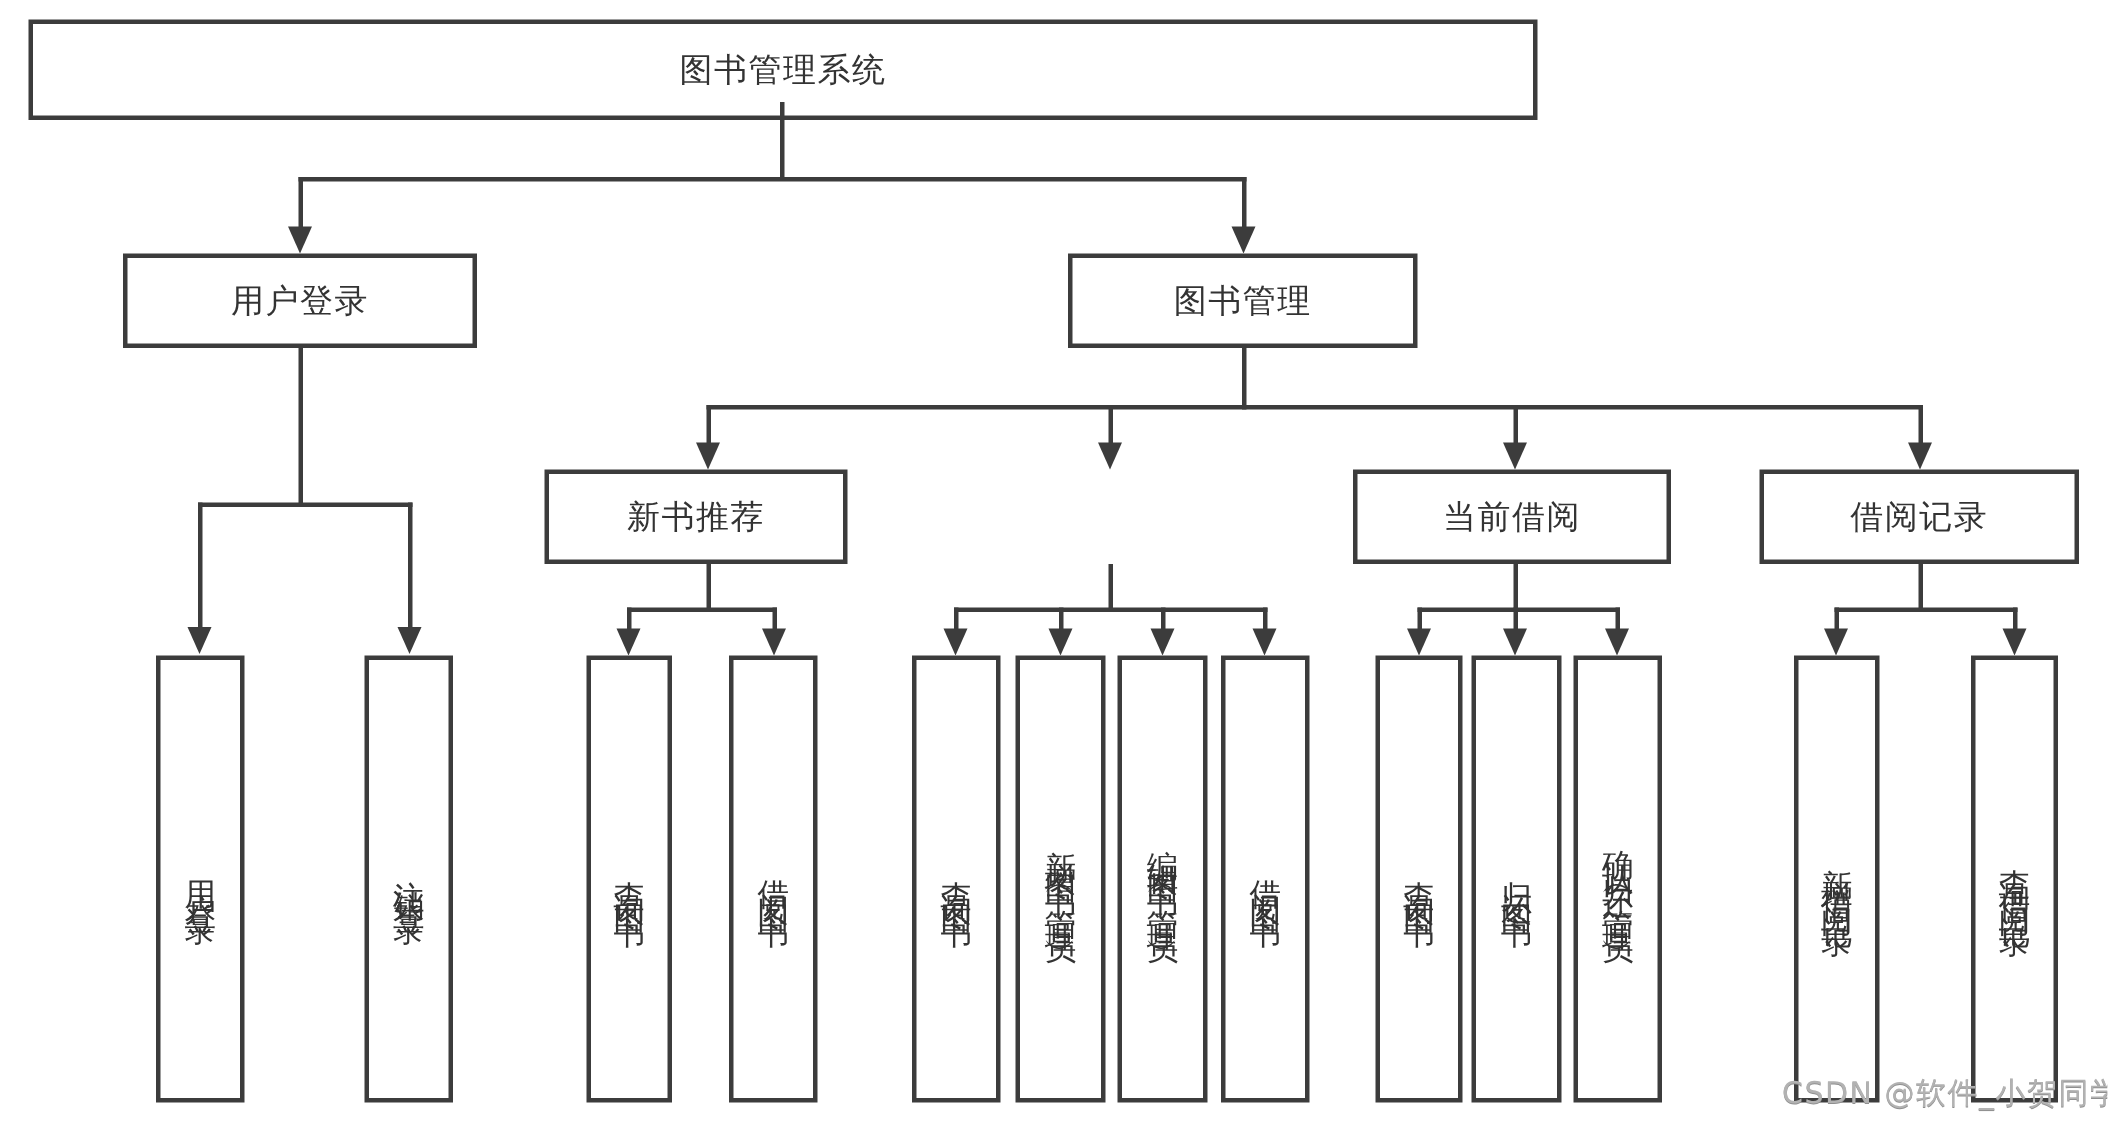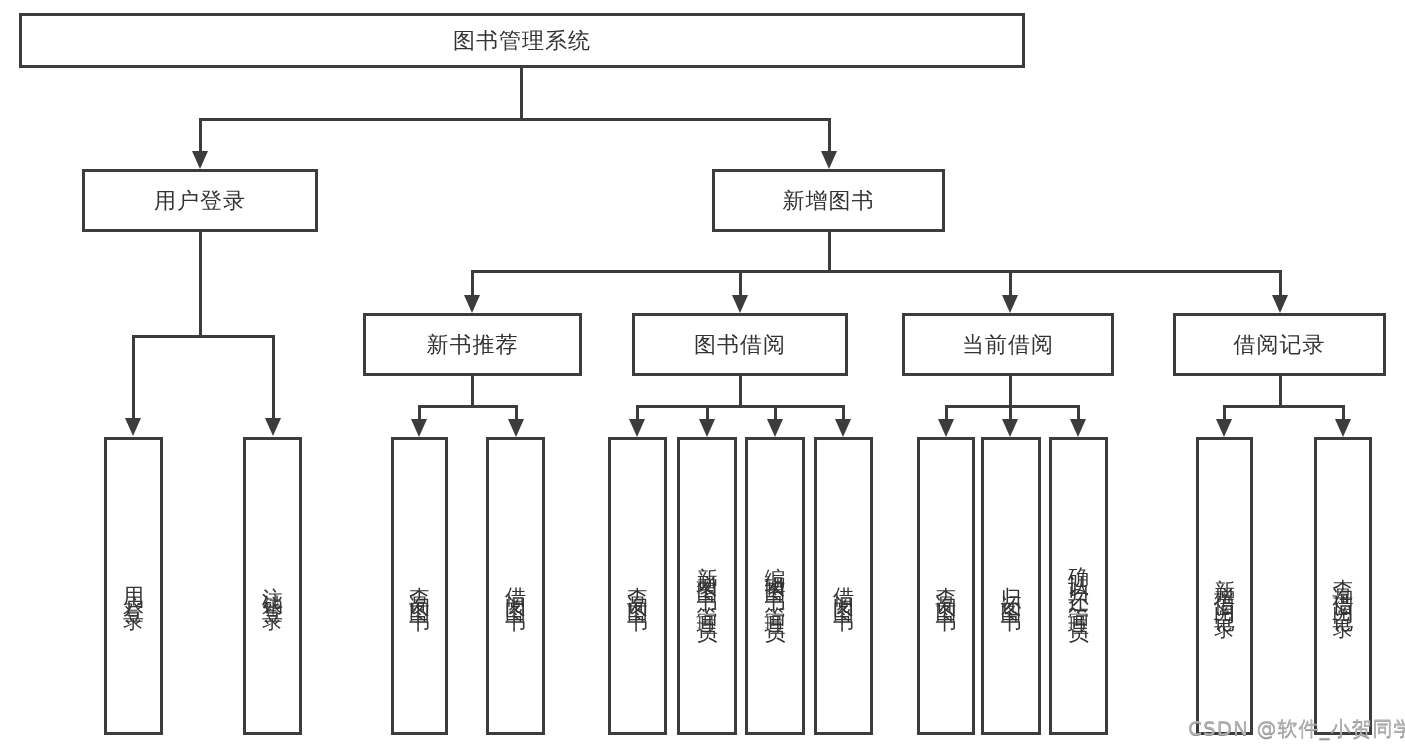--- a/index.html
+++ b/index.html
@@ -50,61 +50,58 @@
     color: #b2b2b2;
     text-shadow: 0 1px 0 #8f8f8f;
     white-space: nowrap;
   }
 </style>
 </head>
 <body>
 
 <div class="stage">
 
-  <div class="box" style="left:19px; top:13px; width:1006px; height:55px;">
+  <div class="box" style="left:19px; top:13px; width:1006px; height:67px;">
     <span class="lbl">图书管理系统</span>
   </div>
 
   <div class="vl" style="left:520px; top:68px; height:52px;"></div>
   <div class="hl" style="left:199px; top:118px; width:632px;"></div>
   <div class="vl" style="left:198.5px; top:118px; height:34px;"></div>
   <div class="tri" style="left:192px; top:151px;"></div>
   <div class="vl" style="left:827.5px; top:118px; height:34px;"></div>
   <div class="tri" style="left:821px; top:151px;"></div>
 
   <div class="box" style="left:82px; top:169px; width:236px; height:63px;">
     <span class="lbl">用户登录</span>
   </div>
   <div class="box" style="left:712px; top:169px; width:233px; height:63px;">
-    <span class="lbl">新增图书</span>
+    <span class="lbl">图书管理</span>
   </div>
 
   <div class="vl" style="left:198.5px; top:232px; height:106px;"></div>
   <div class="hl" style="left:131.5px; top:335px; width:143px;"></div>
   <div class="vl" style="left:131.5px; top:335px; height:85px;"></div>
   <div class="tri" style="left:125px; top:418px;"></div>
   <div class="vl" style="left:271.5px; top:335px; height:85px;"></div>
   <div class="tri" style="left:265px; top:418px;"></div>
 
   <div class="vl" style="left:827.5px; top:232px; height:41px;"></div>
   <div class="hl" style="left:470.5px; top:270px; width:811px;"></div>
   <div class="vl" style="left:470.5px; top:270px; height:27px;"></div>
   <div class="tri" style="left:464px; top:295px;"></div>
   <div class="vl" style="left:738.5px; top:270px; height:27px;"></div>
   <div class="tri" style="left:732px; top:295px;"></div>
   <div class="vl" style="left:1008.5px; top:270px; height:27px;"></div>
   <div class="tri" style="left:1002px; top:295px;"></div>
   <div class="vl" style="left:1278.5px; top:270px; height:27px;"></div>
   <div class="tri" style="left:1272px; top:295px;"></div>
 
-  <div class="box" style="left:363px; top:313px; width:219px; height:63px;">
+  <div class="box" style="left:363px; top:313px; width:202px; height:63px;">
     <span class="lbl">新书推荐</span>
-  </div>
-  <div class="box" style="left:632px; top:313px; width:216px; height:63px;">
-    <span class="lbl">图书借阅</span>
   </div>
   <div class="box" style="left:902px; top:313px; width:212px; height:63px;">
     <span class="lbl">当前借阅</span>
   </div>
   <div class="box" style="left:1173px; top:313px; width:213px; height:63px;">
     <span class="lbl">借阅记录</span>
   </div>
 
   <div class="vl" style="left:470.5px; top:376px; height:32px;"></div>
   <div class="hl" style="left:417.5px; top:405px; width:100px;"></div>

